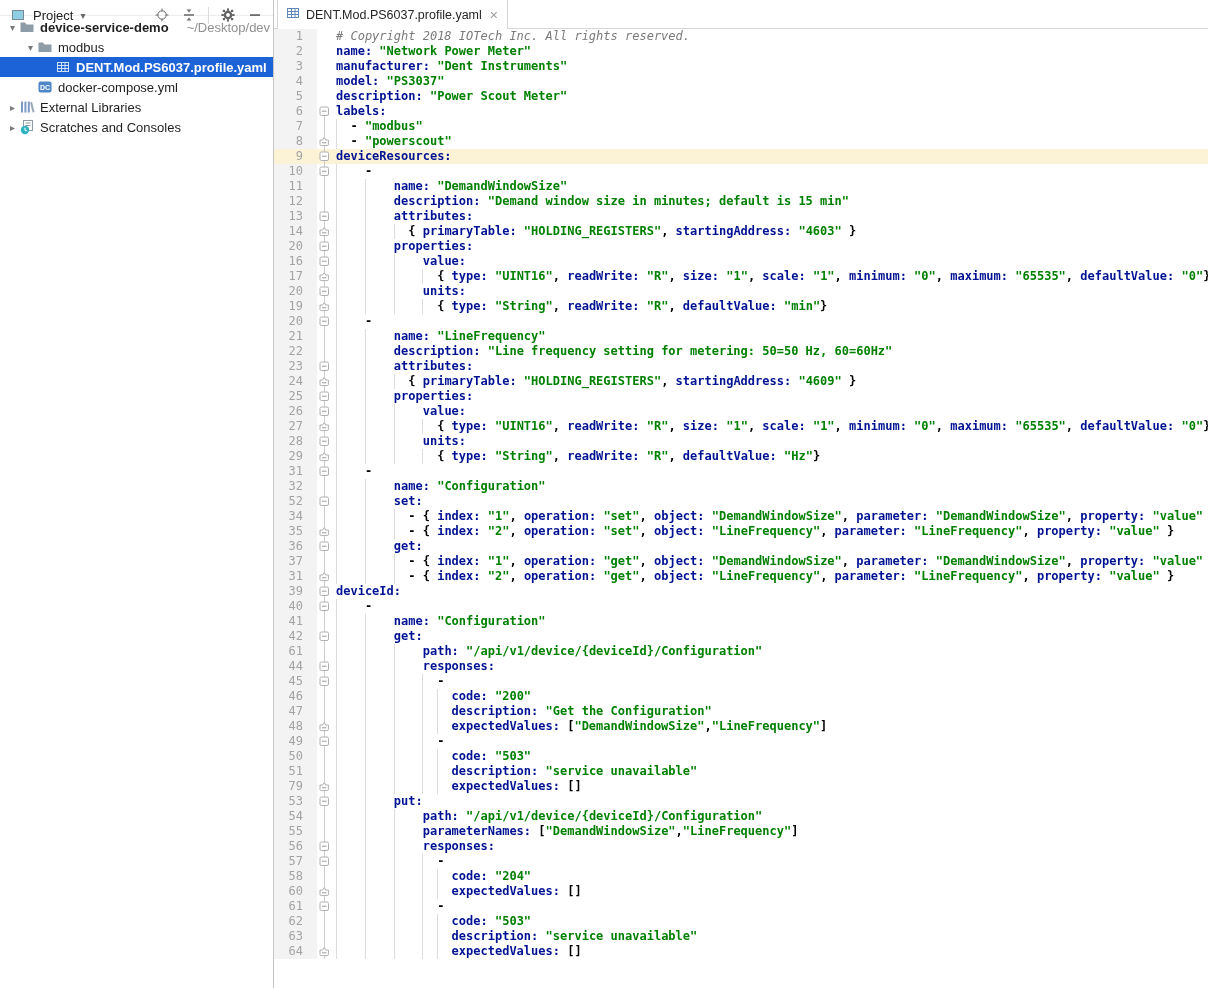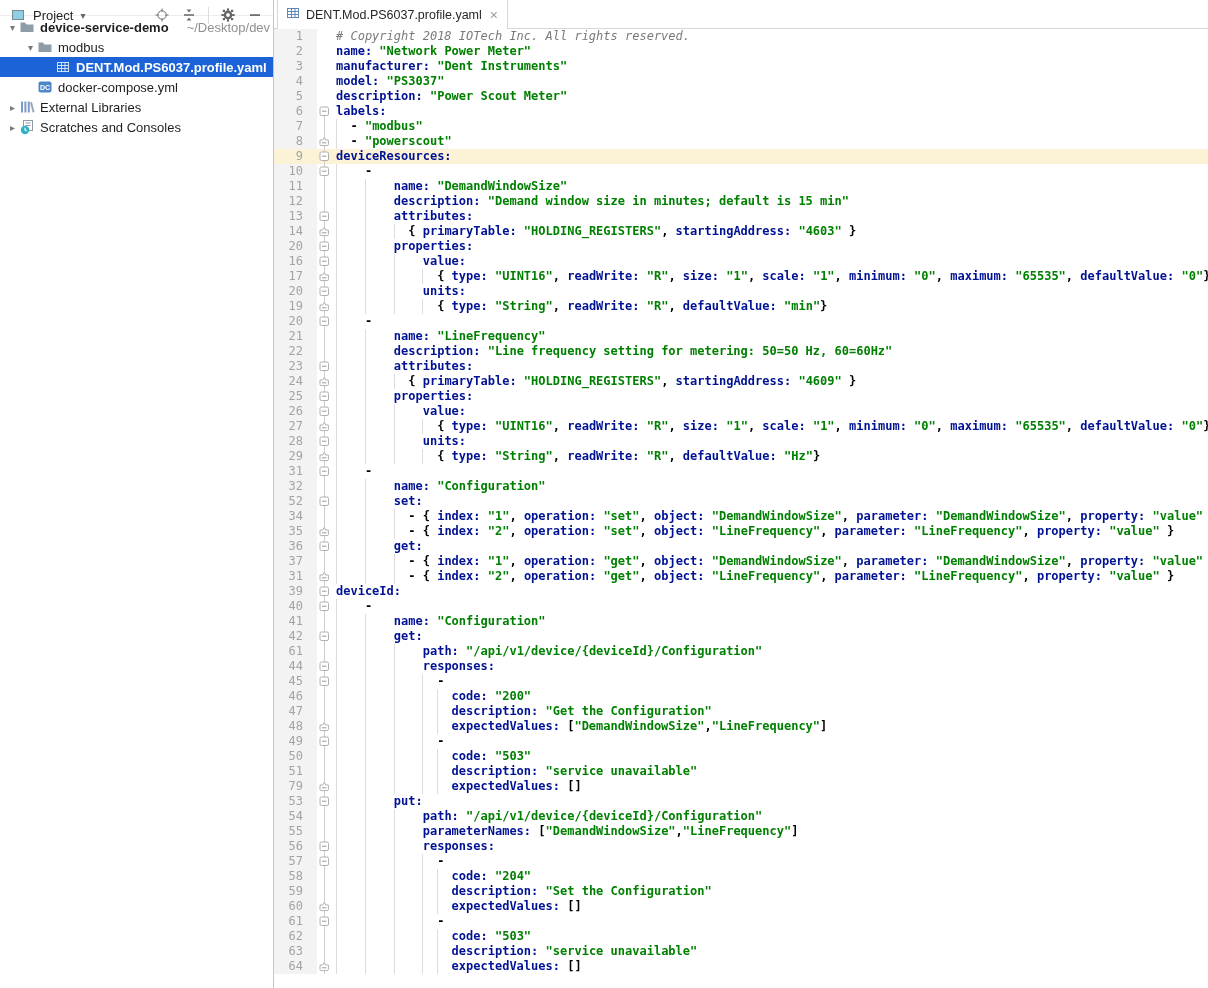--- a/index.html
+++ b/index.html
@@ -700,27 +700,20 @@
           <span class="codetext"><i class="ig" style="left: 3px;"></i><i class="ig" style="left: 32px;"></i><i class="ig" style="left: 61px;"></i><i class="ig" style="left: 89px;"></i><span class="sg-t">              -</span></span>
         </div>
         <div class="cl">
           <span class="num">58</span>
           <span class="foldcol">
             <i class="fline"></i>
           </span>
           <span class="codetext"><i class="ig" style="left: 3px;"></i><i class="ig" style="left: 32px;"></i><i class="ig" style="left: 61px;"></i><i class="ig" style="left: 89px;"></i><i class="ig" style="left: 104px;"></i><span class="sg-t">                </span><span class="sg-k">code:</span><span class="sg-t"> </span><span class="sg-s">"204"</span></span>
         </div>
         <div class="cl">
-          <span class="num">59</span>
-          <span class="foldcol">
-            <i class="fline"></i>
-          </span>
-          <span class="codetext"><i class="ig" style="left: 3px;"></i><i class="ig" style="left: 32px;"></i><i class="ig" style="left: 61px;"></i><i class="ig" style="left: 89px;"></i><i class="ig" style="left: 104px;"></i><span class="sg-t">                </span><span class="sg-k">description:</span><span class="sg-t"> </span><span class="sg-s">"Set the Configuration"</span></span>
-        </div>
-        <div class="cl">
           <span class="num">60</span>
           <span class="foldcol">
             <i class="fline"></i>
             <span class="fmk"><svg width="11" height="11">
                 <path d="M1 4 L3.6 4 L5.2 1.6 L6.8 4 L9.4 4 L9.4 8.4 Q9.4 9.6 8.2 9.6 L2.2 9.6 Q1 9.6 1 8.4 Z" fill="#fff" stroke="#B0B0B0"></path>
                 <path d="M3 6.8h4.4" stroke="#9a9a9a"></path>
               </svg></span>
           </span>
           <span class="codetext"><i class="ig" style="left: 3px;"></i><i class="ig" style="left: 32px;"></i><i class="ig" style="left: 61px;"></i><i class="ig" style="left: 89px;"></i><i class="ig" style="left: 104px;"></i><span class="sg-t">                </span><span class="sg-k">expectedValues:</span><span class="sg-t"> []</span></span>
         </div>

